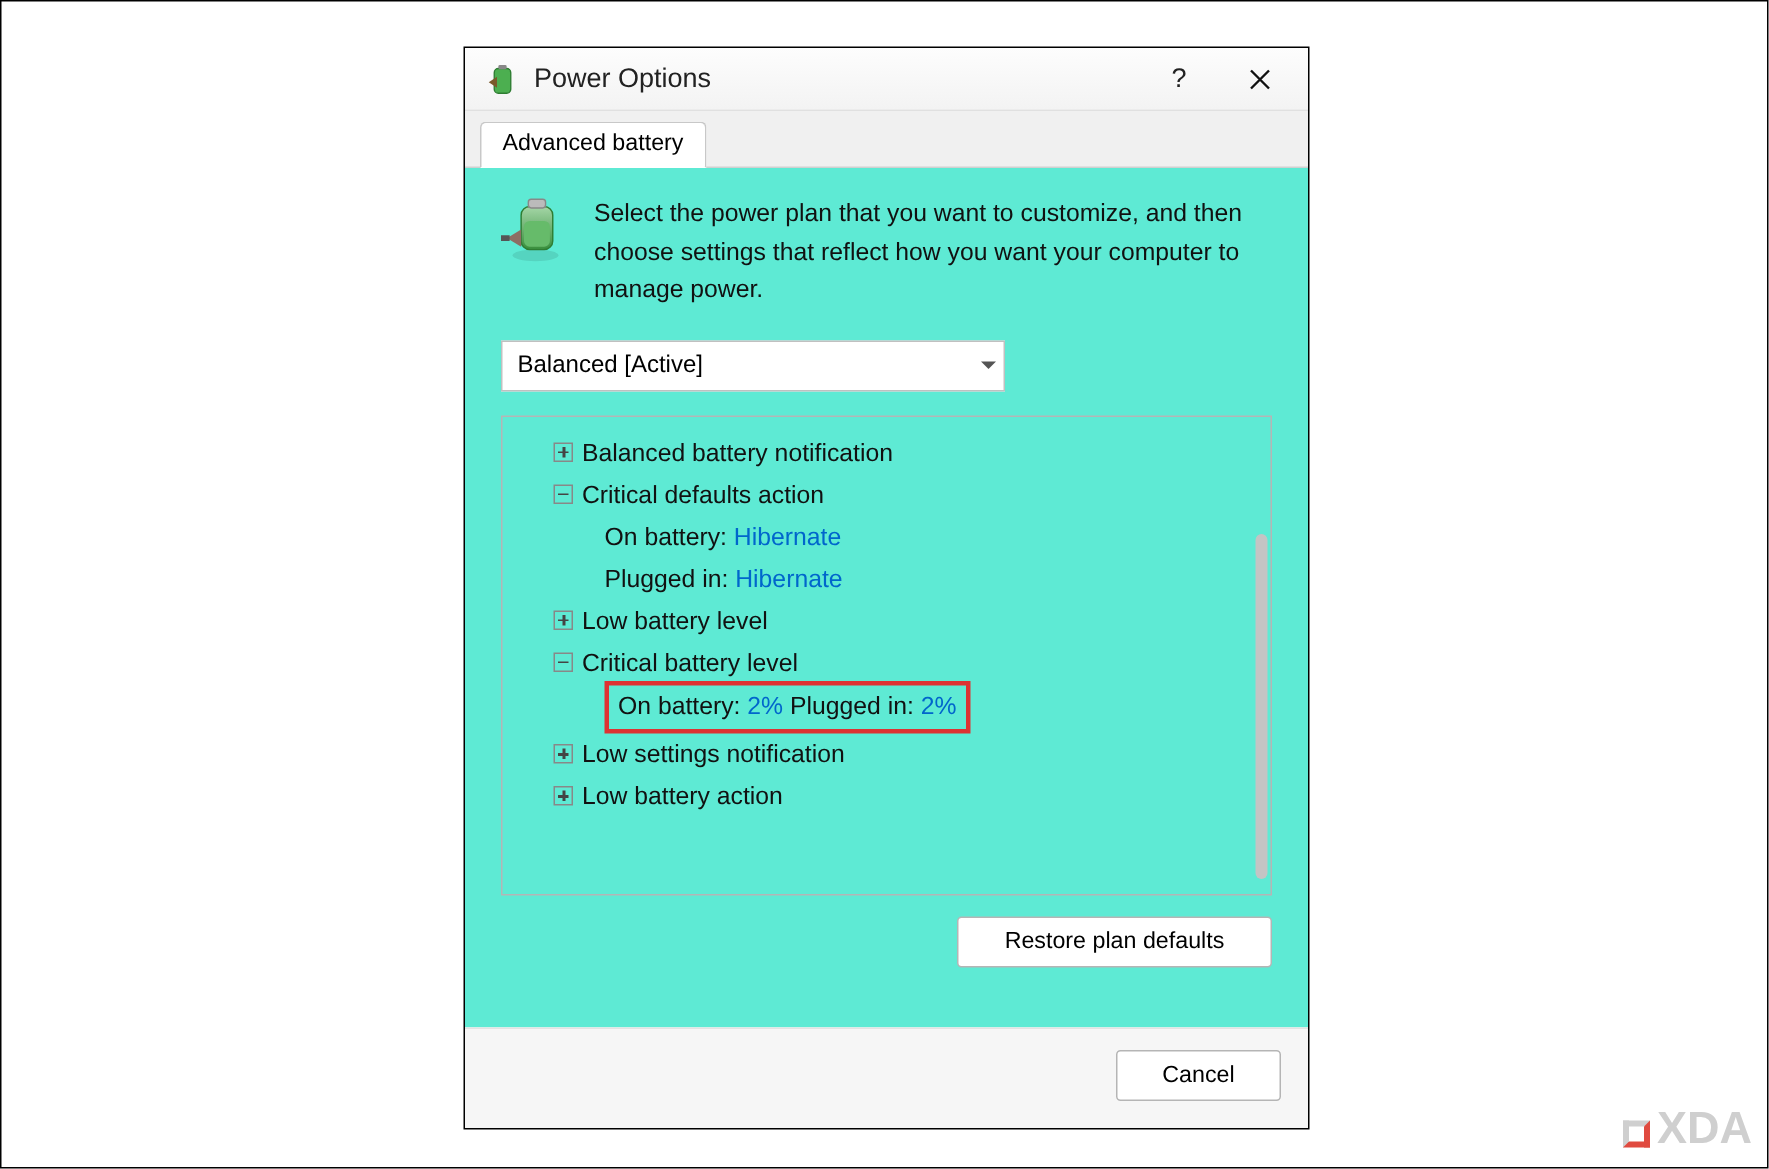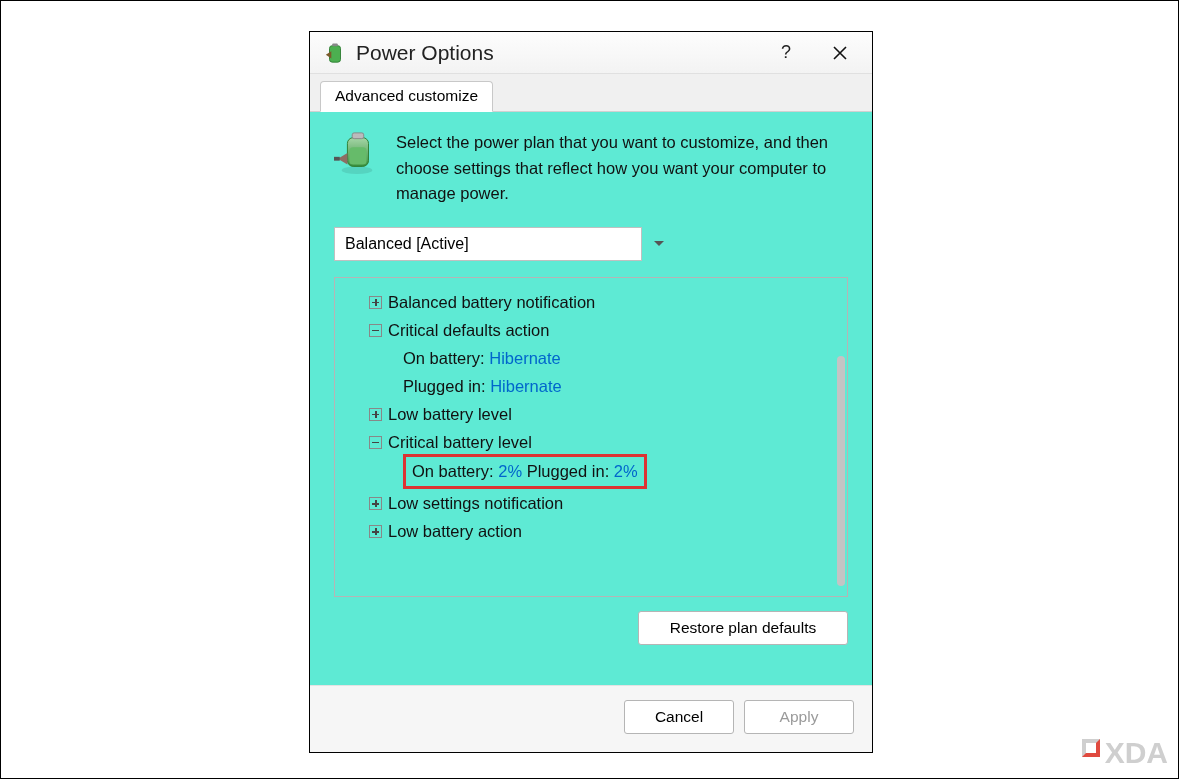--- a/index.html
+++ b/index.html
@@ -26,21 +26,21 @@
   .titlebar {
     height: 42px;
     background: linear-gradient(#fdfdfd,#f3f3f3);
     border-bottom: 1px solid #e0e0e0;
     display: flex;
     align-items: center;
     padding: 0 10px 0 14px;
     gap: 10px;
   }
   .titlebar .title-icon { width: 22px; height: 22px; }
-  .titlebar .title-text { font-size: 21px; color: #222; flex: 1; }
+  .titlebar .title-text { font-size: 18px; color: #222; flex: 1; }
   .tb-btn {
     width: 44px; height: 36px;
     display: flex; align-items: center; justify-content: center;
     font-size: 18px; color: #222;
     cursor: pointer;
   }
   .tb-btn.close svg { width: 14px; height: 14px; }
   .tab-strip {
     background: #f0f0f0;
     padding: 6px 10px 0 10px;
@@ -63,21 +63,21 @@
     flex: 1;
     padding: 18px 24px 0 24px;
     display: flex; flex-direction: column;
     background: #5eead4;
   }
   .intro {
     display: flex; gap: 16px; margin-bottom: 20px;
   }
   .intro-text { font-size: 16.5px; line-height: 1.55; color: #111; }
   .plan-select {
-    width: 308px; height: 34px;
+    width: 336px; height: 34px;
     border: 1px solid #c0c0c0;
     background: #fff;
     font-size: 16px;
     padding: 4px 28px 4px 10px;
     appearance: none;
     border-radius: 0;
     position: relative;
   }
   .select-wrap { position: relative; width: 340px; margin-bottom: 16px; }
   .select-wrap::after {
@@ -142,21 +142,21 @@
     padding: 14px 18px 18px 18px;
     display: flex; justify-content: flex-end; gap: 10px;
   }
   
   .battery-svg { display: block; }
   
   .watermark {
     position: absolute; right: 10px; bottom: 8px;
     font-family: Arial, sans-serif; letter-spacing: 0px;
     font-weight: 700; font-size: 30px; color: #cfcfcf;
-    display: flex; align-items: flex-start; gap: 2px;
+    display: flex; align-items: center; gap: 2px;
   }
   .watermark .sq {
     display:inline-block; width:18px; height:18px;
     border:4px solid #e04a3f; border-left-color:#cfcfcf; border-top-color:#cfcfcf;
     position:relative; top:3px; margin-right:3px;
   }
 </style>
 </head>
 <body>
 
@@ -176,21 +176,21 @@
       </div>
     <div class="tb-btn close">
       <svg viewBox="0 0 14 14">
         <path d="M1 1 L13 13 M13 1 L1 13" stroke="#111" stroke-width="1.6"></path>
       </svg>
     </div>
   </div>
 
   <div class="tab-strip">
     <div class="tab">
-      <span>Advanced customize</span>
+      <span>Advanced battery</span>
     </div>
   </div>
 
   <div class="body">
     <div class="intro">
       <span>
         <svg viewBox="0 0 48 48" width="46" height="46">
           <ellipse cx="24" cy="42" rx="16" ry="4" fill="#00000018"></ellipse>
           <rect x="14" y="8" width="22" height="30" rx="6" fill="url(#g1)" stroke="#2e7d32" stroke-width="1"></rect>
           <rect x="19" y="3" width="12" height="6" rx="2" fill="#bbb" stroke="#888"></rect>
@@ -261,20 +261,19 @@
 
     <div class="restore-row">
       <button class="btn" style="min-width:210px">
         <span>Restore plan defaults</span>
       </button>
     </div>
   </div>
 
   <div class="footer">
     <button class="btn"><span>Cancel</span></button>
-    <button class="btn disabled"><span>Apply</span></button>
   </div>
 </div>
 
 <div class="watermark">
   <span class="sq"></span>
     <span>XDA</span>
 </div>
 
 </body></html>

